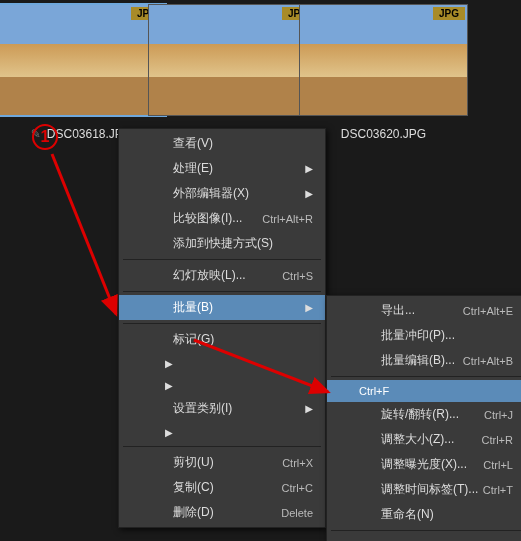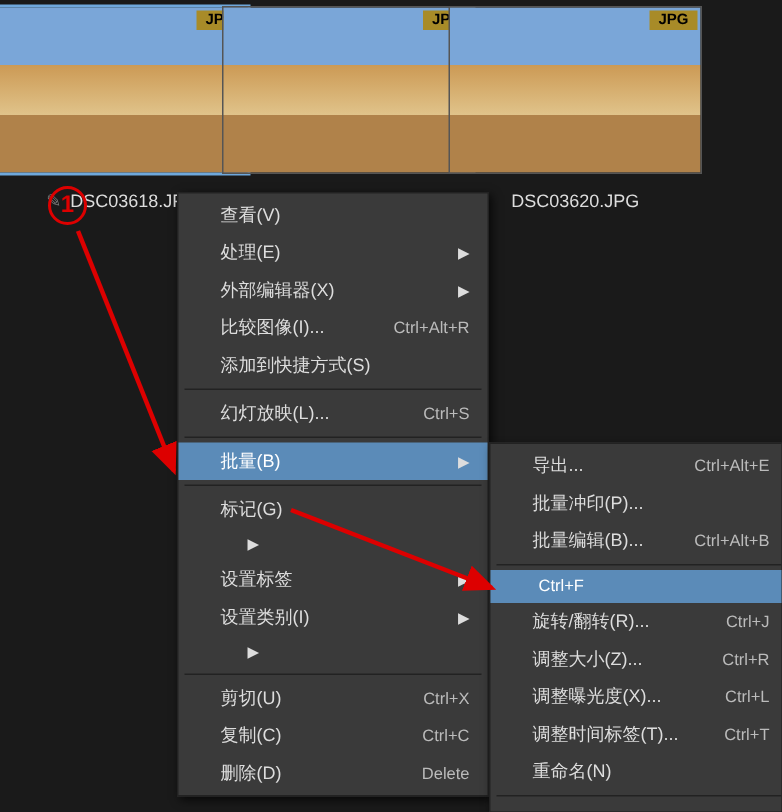--- a/index.html
+++ b/index.html
@@ -77,21 +77,21 @@
 
   .menu-item {
     display: flex;
     align-items: center;
     justify-content: space-between;
     padding: 4px 12px 4px 28px;
     white-space: nowrap;
     cursor: default;
     min-height: 22px;
   }
-  .menu-item .label { flex: 1; }
+  .menu-item .label { flex: 1; margin-left: 26px; }
   .menu-item .shortcut { color: #bbb; font-size: 11px; margin-left: 4px; }
   .menu-item .arrow { color: #ddd; margin-left: 18px; font-size: 10px; }
   .menu-item.highlight {
     background: #5b8bb8;
     color: #fff;
     gap: 48px;
   }
   .menu-item.highlight .shortcut { color: #fff; }
   .menu-sep {
     height: 1px;
@@ -179,21 +179,20 @@
       <span class="arrow">▶</span>
     </div>
     <div class="menu-sep"></div>
     <div class="menu-item">
       <span class="label">标记(G)</span>
     </div>
     <div class="menu-item">
       <span class="arrow">▶</span>
     </div>
     <div class="menu-item">
-      <span class="label">设置标签</span>
       <span class="arrow">▶</span>
     </div>
     <div class="menu-item">
       <span class="label">设置类别(I)</span>
       <span class="arrow">▶</span>
     </div>
     <div class="menu-item">
       <span class="arrow">▶</span>
     </div>
     <div class="menu-sep"></div>

